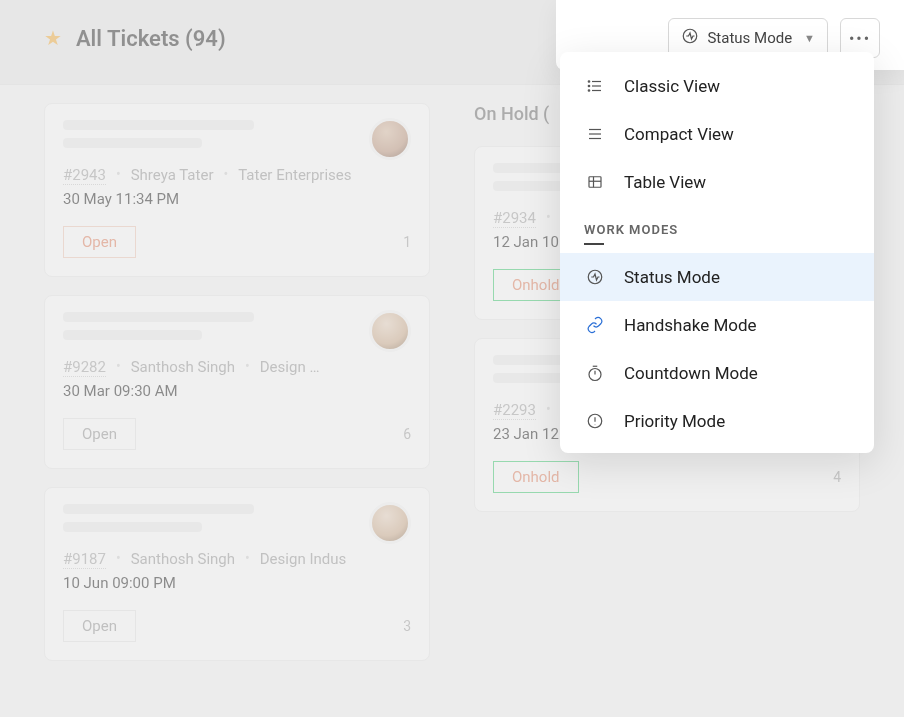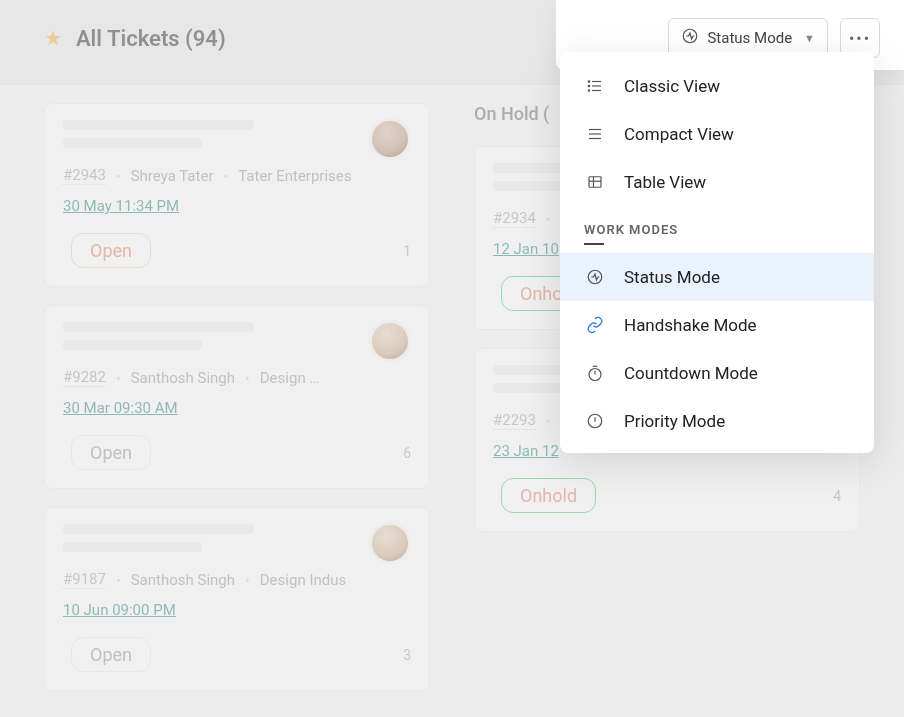--- a/index.html
+++ b/index.html
@@ -96,44 +96,43 @@
     right: 18px; top: 14px;
     border: 3px solid #f4f4f4;
   }
   .avatar.a1 { background: radial-gradient(circle at 40% 30%, #d9b79a, #b6886b 60%, #734a34 90%); }
   .avatar.a2 { background: radial-gradient(circle at 40% 30%, #e8cfb8, #c9a27d 60%, #84613f 90%); }
   .meta {
     margin-top: 18px;
     font-size: 15px;
     color: #8a8a8a;
     display: flex;
-    align-items: flex-end;
+    align-items: flex-start;
     gap: 10px;
     flex-wrap: wrap;
   }
   .meta .id {
     color: #999;
     border-bottom: 1px dotted #c4c4c4;
     text-decoration-style: dotted;
   }
   .dot { color: #ccc; font-size: 14px; }
-  .date { font-size: 15px; color: #0f766e; margin-top: 12px; text-decoration: underline; }
+  .date { font-size: 15px; color: #000000; margin-top: 5px; }
   .card-foot {
     margin-top: 18px;
     display: flex;
     align-items: center;
     justify-content: space-between;
   }
   .pill {
     display: inline-block;
     padding: 6px 18px;
-    border-radius: 12px;
-    font-size: 18px;
+    border-radius: 0;
+    font-size: 15px;
     border: 1px solid transparent;
-    margin-left: 8px;
   }
   .pill.open-strong {
     color: #e0704a;
     border: 1px solid #f1c2af;
     background: #fff;
   }
   .pill.open-soft {
     color: #888;
     border: 1px solid #e4e4e4;
     background: #fff;

